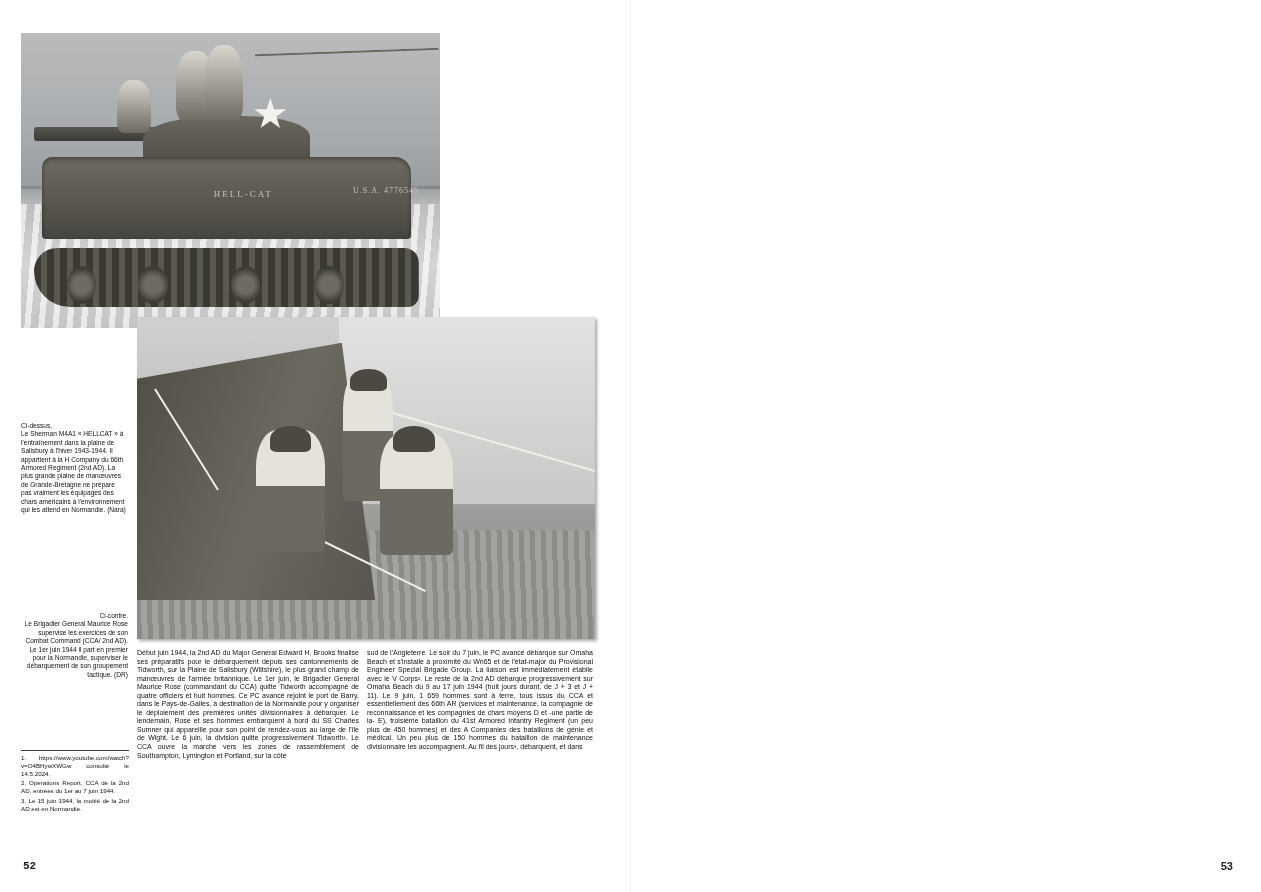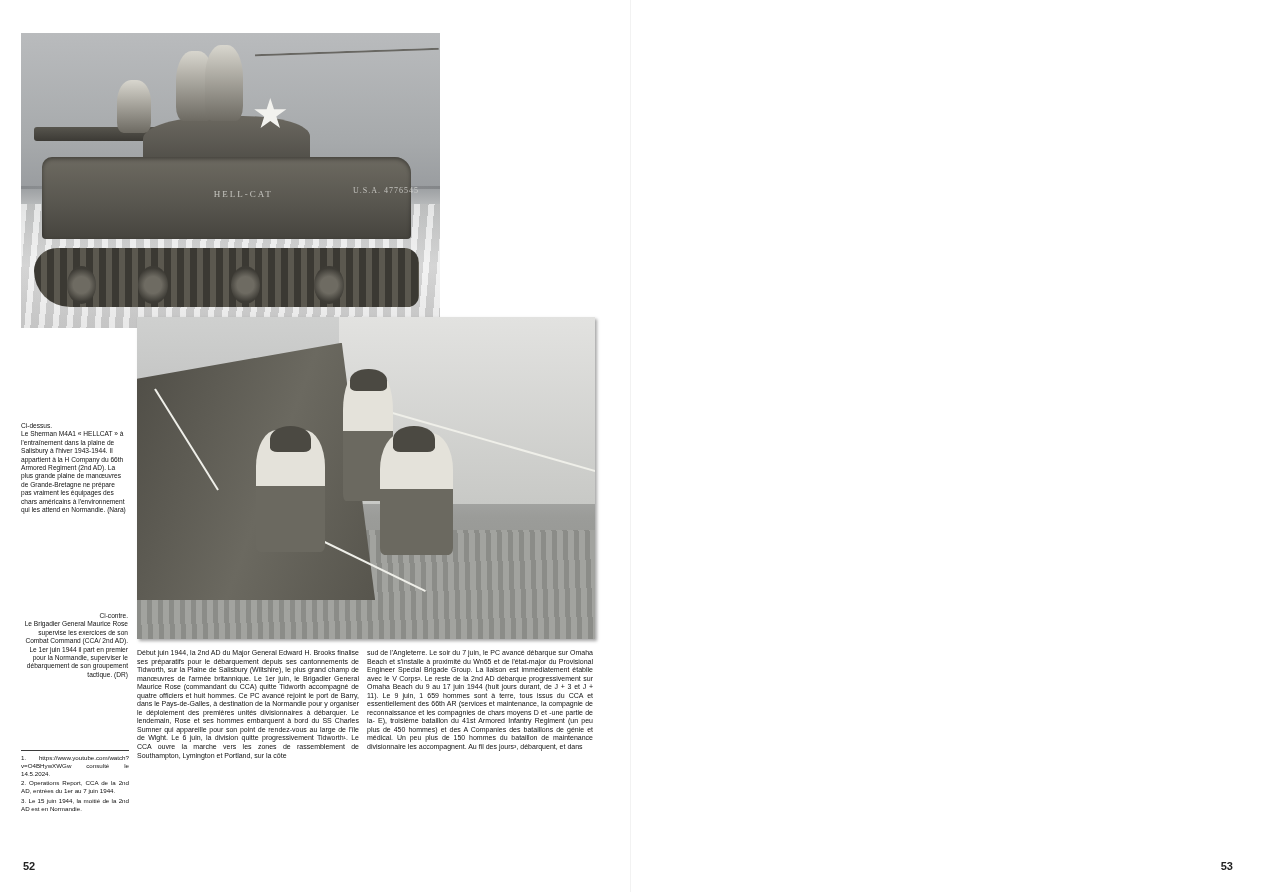--- a/index.html
+++ b/index.html
@@ -70,21 +70,21 @@
 
   .notes{position:absolute;left:21px;top:738px;width:108px;font-size:6.2px;line-height:7.8px;
          text-align:justify;color:#111;}
   .notes hr{border:0;border-top:.8px solid #3a3a3a;margin:0 0 3px 0;width:100%;}
   .notes p{margin:0 0 2px 0;}
 
   .col-l1{left:137px;top:637px;width:222px;}
   .col-l2{left:367px;top:637px;width:226px;}
 
   .folio{position:absolute;bottom:32px;font-size:11px;font-weight:bold;color:#222;}
-  .folio-left{left:23px;}
+  .folio-left{left:23px;font-family:Liberation Mono, monospace;}
   .folio-right{right:28px;}
 
   .gutter{position:absolute;left:630px;top:0;width:1px;height:892px;background:rgba(0,0,0,.05);}
 </style>
 </head>
 <body>
 
 <div class="page page-left">
 
   <div class="photo" id="photo-hellcat">

